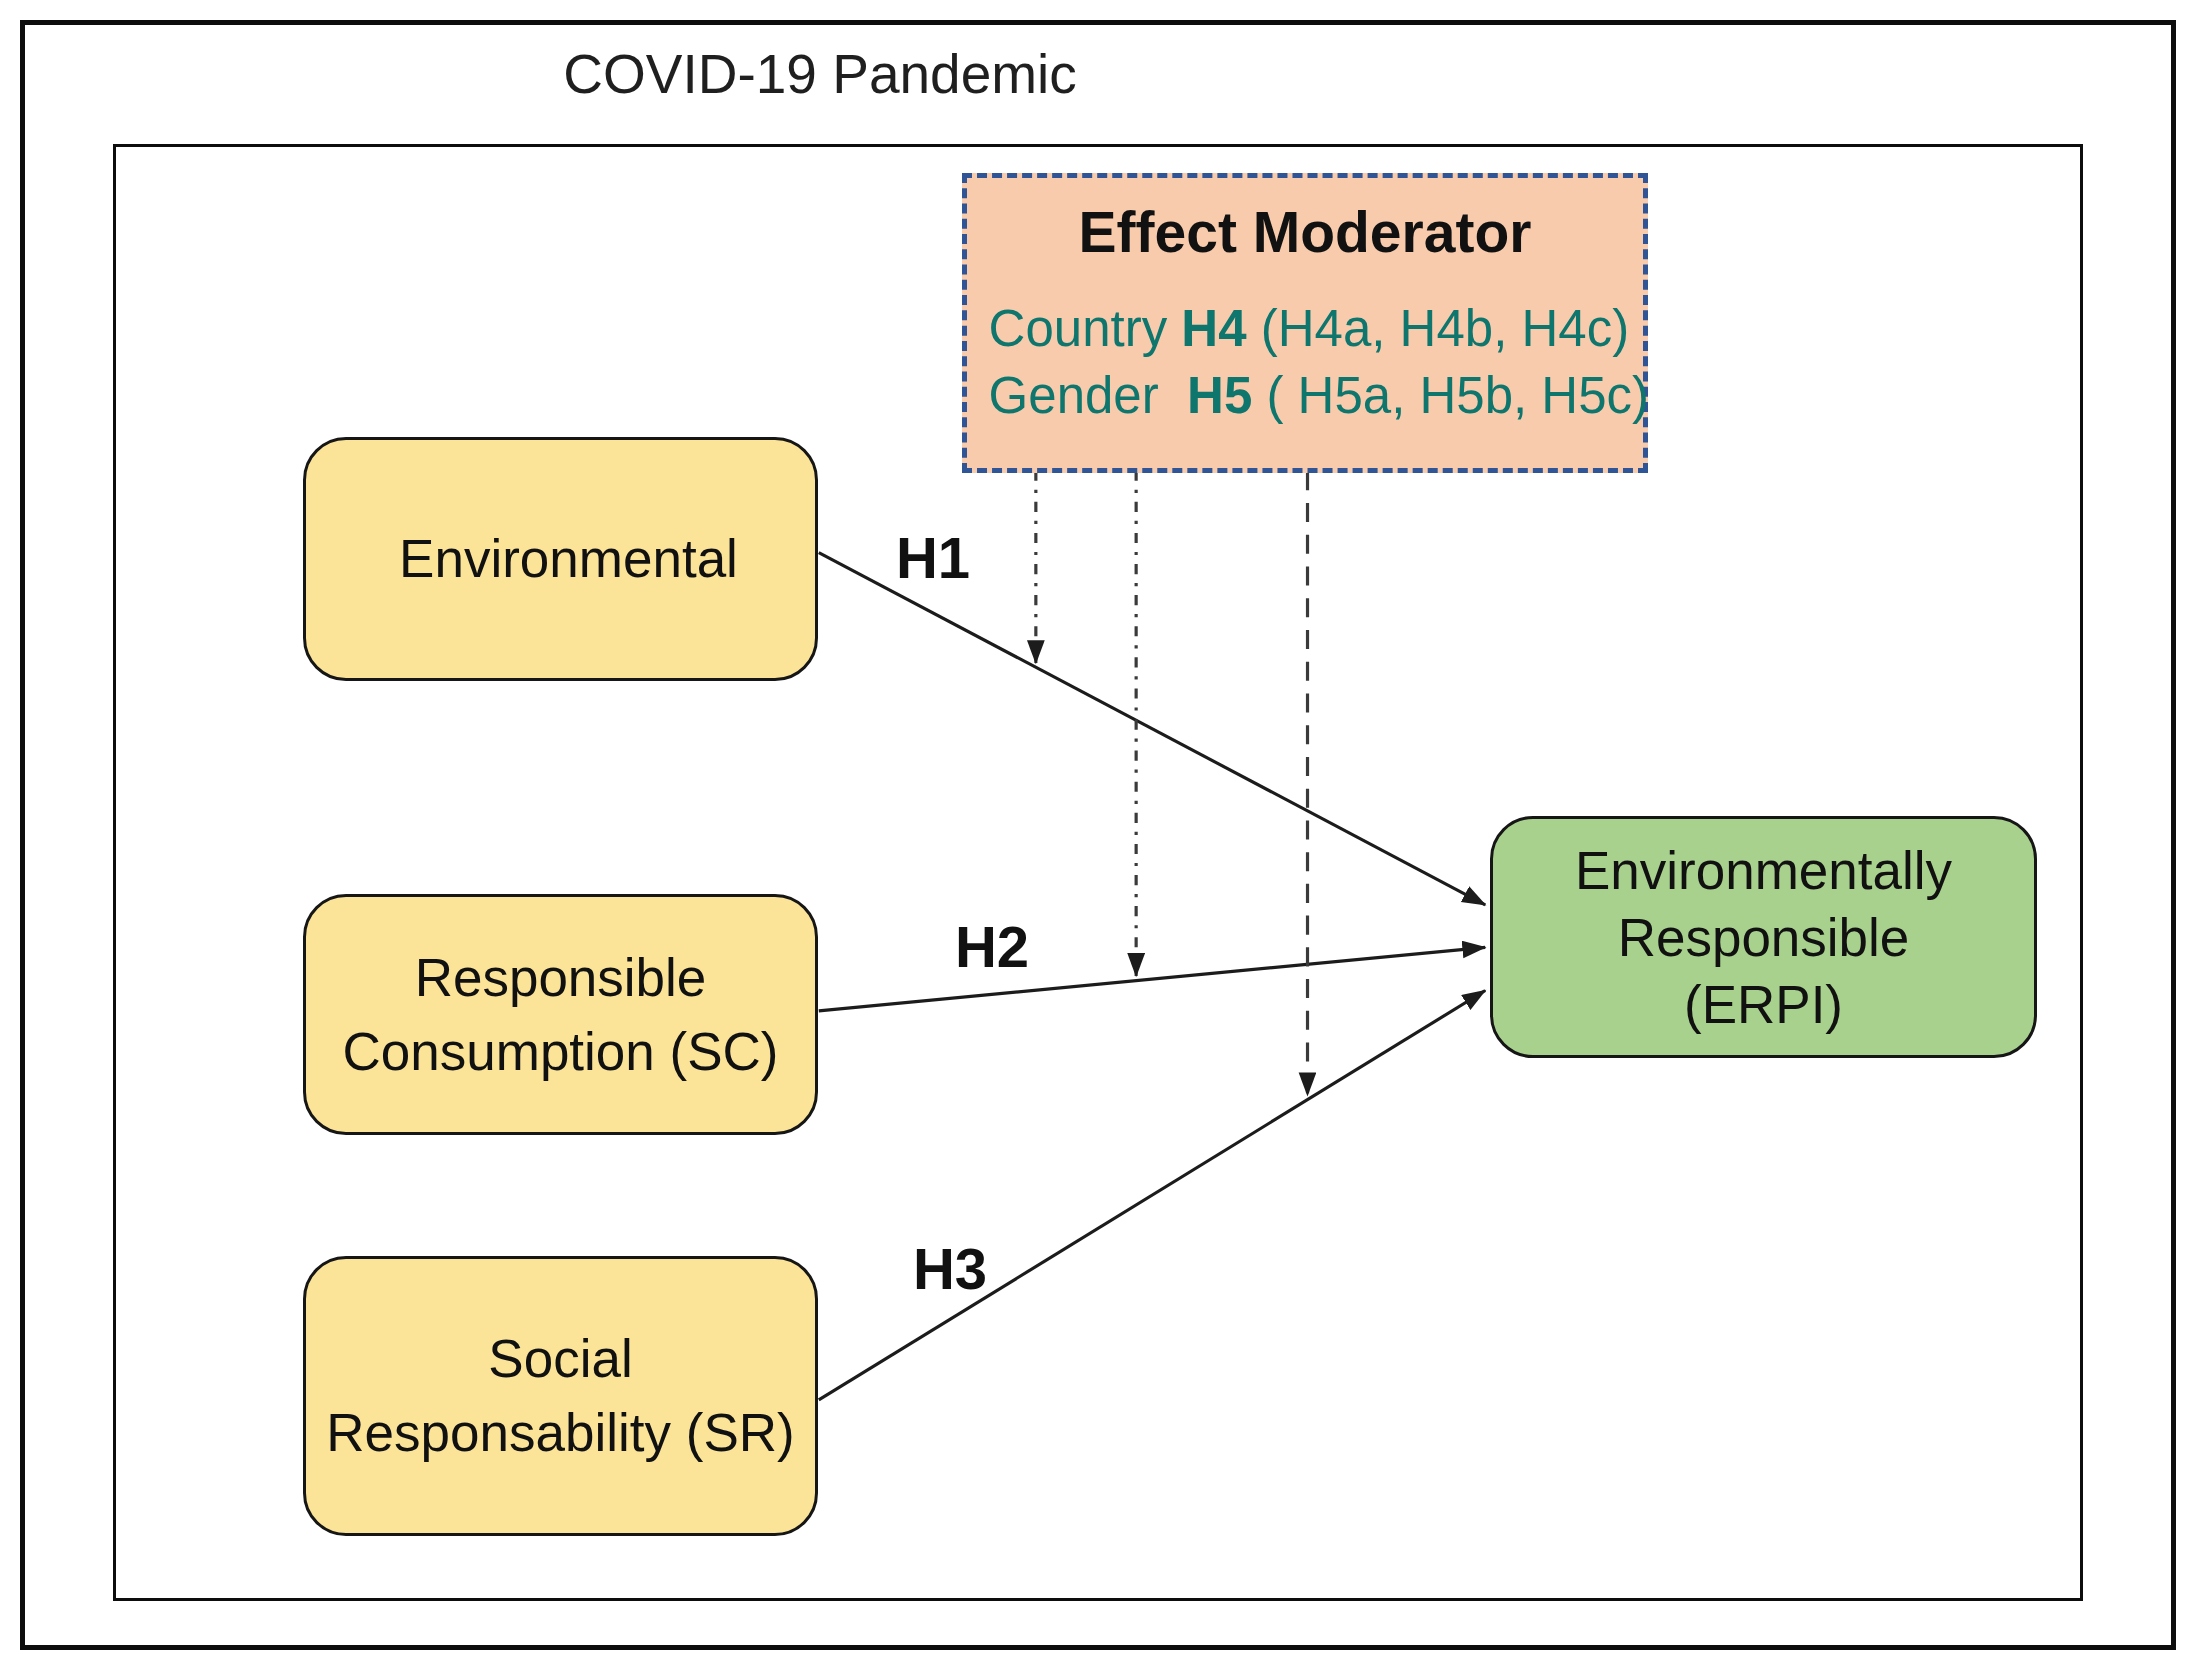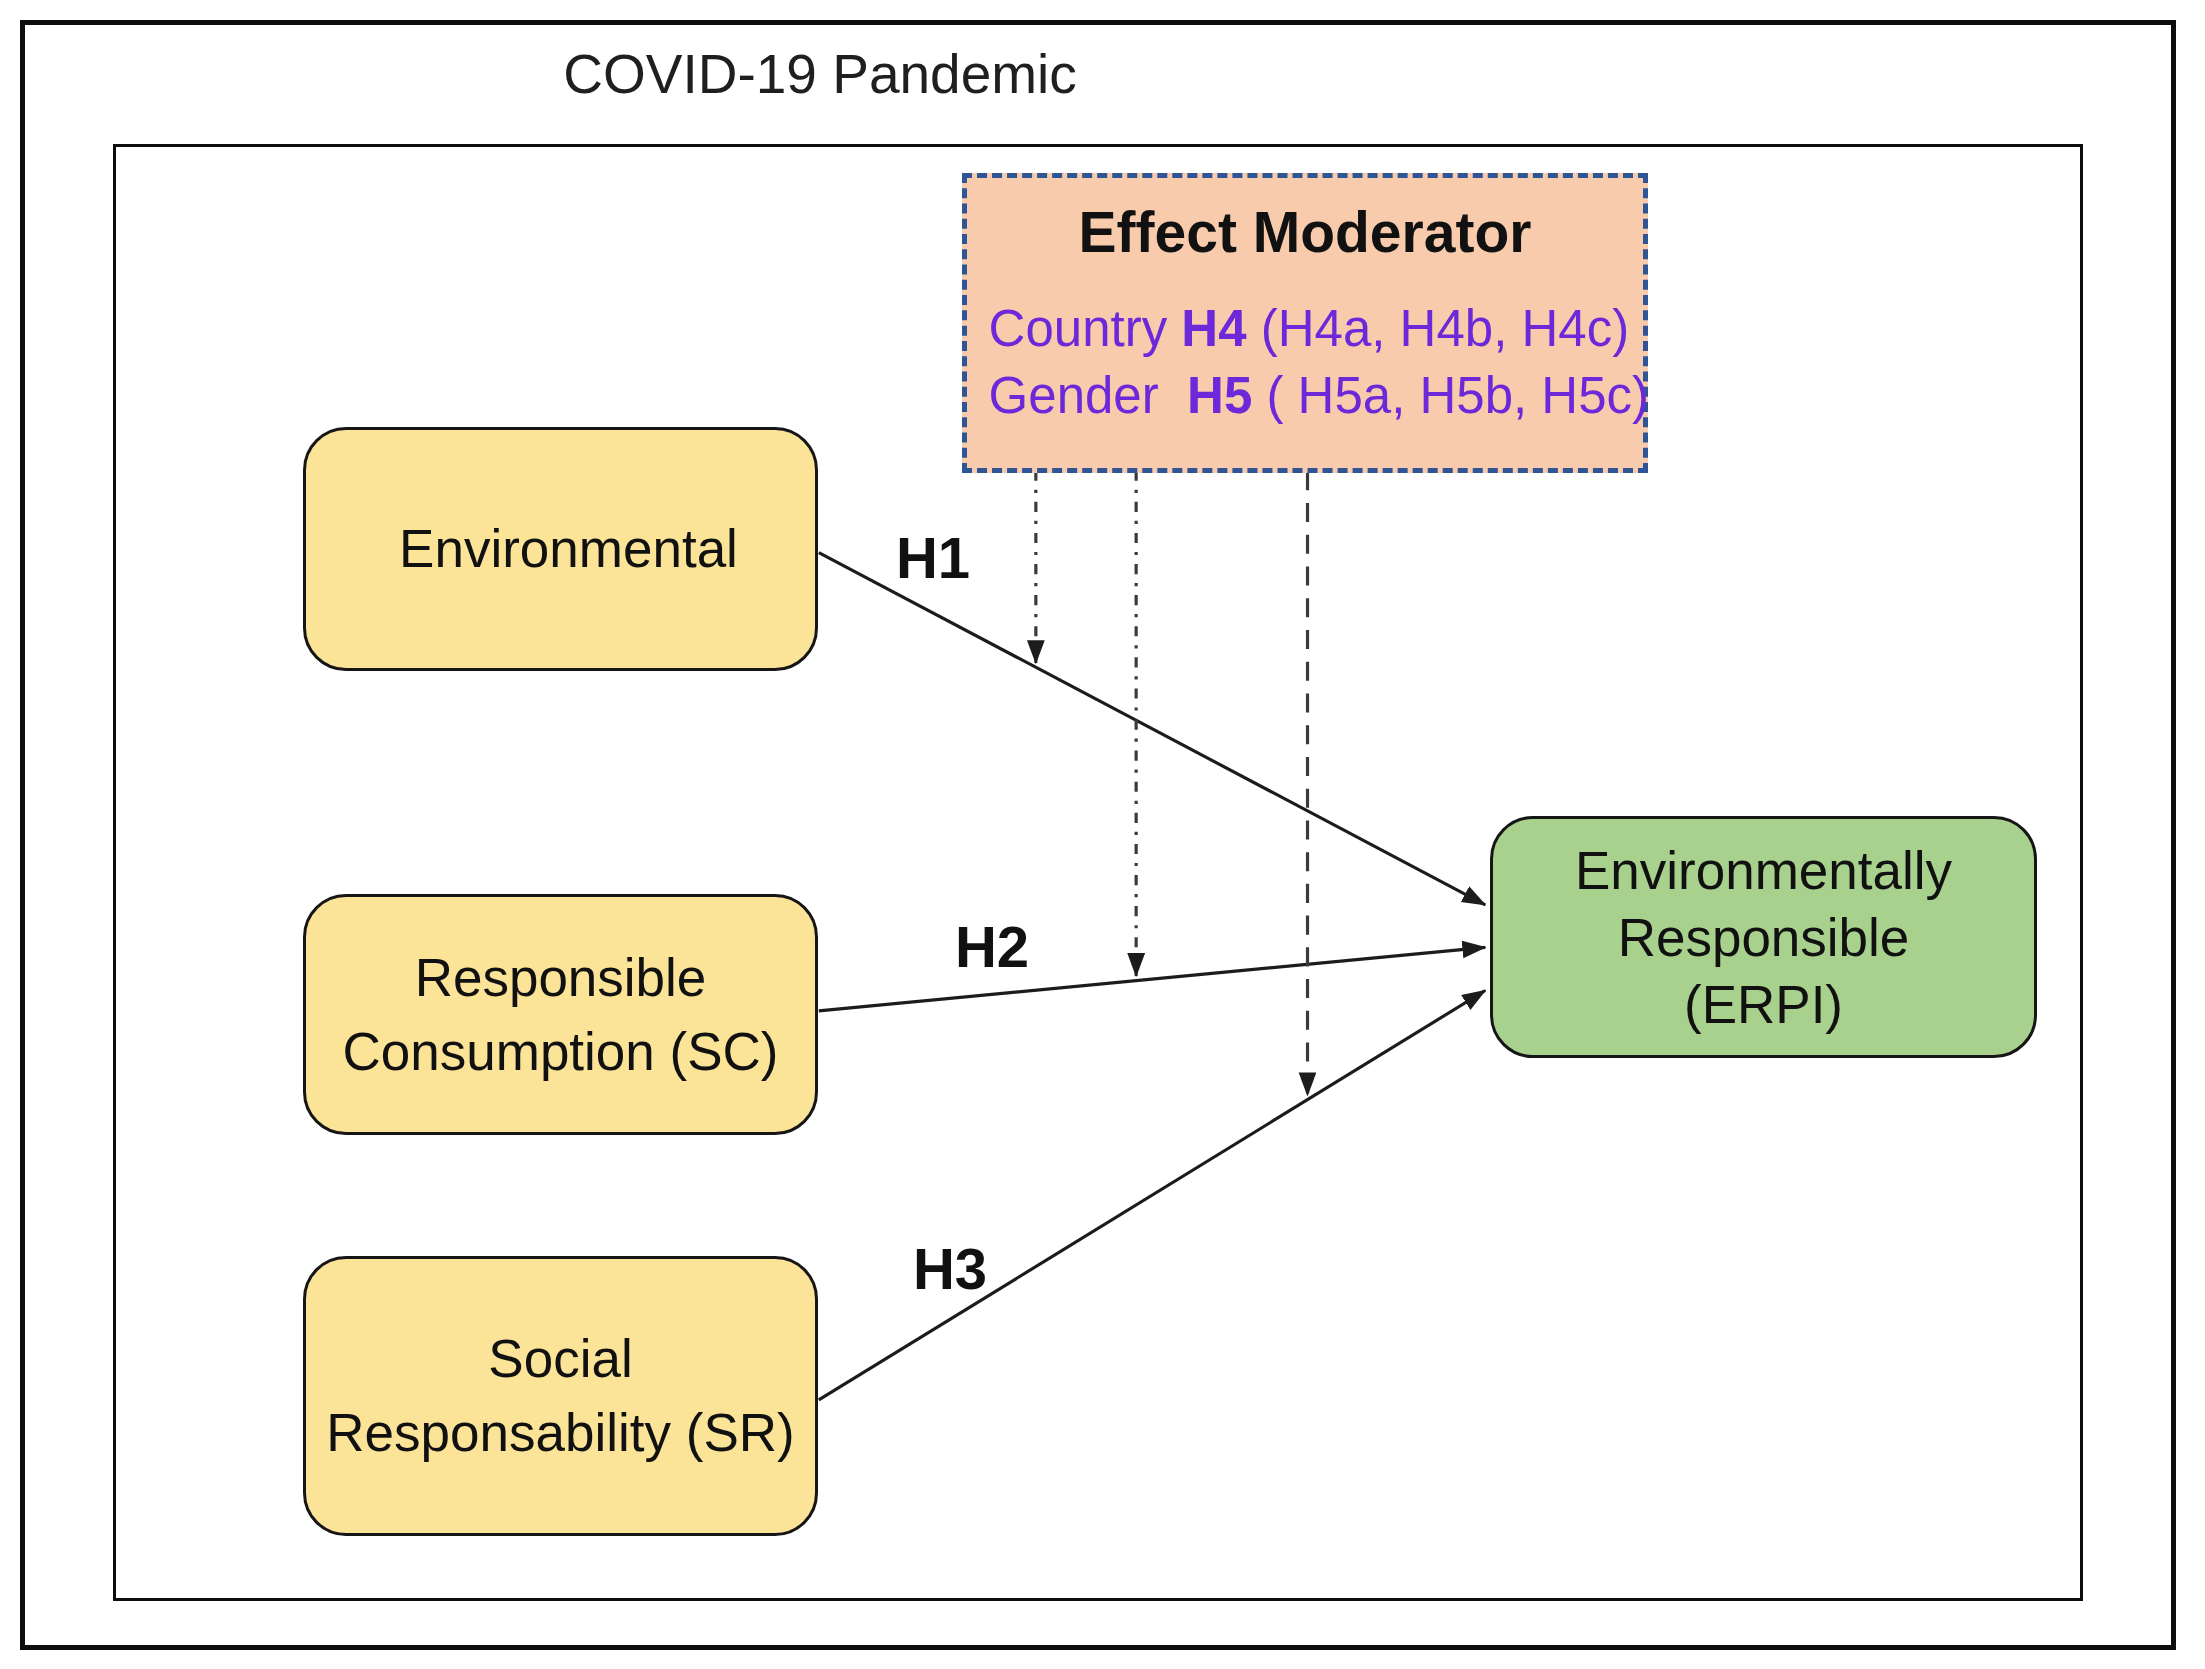--- a/index.html
+++ b/index.html
@@ -22,32 +22,32 @@
   .moderator-box{
     position:absolute;left:962px;top:173px;width:686px;height:300px;
     background:#F8CBAD;border:5.7px dashed #2F5597;box-sizing:border-box;
   }
   .mod-title{
     position:absolute;left:0;top:23px;width:100%;text-align:center;
     font-size:57px;line-height:62px;font-weight:bold;color:#111;
   }
   .mod-line{
     position:absolute;left:21.6px;font-size:51px;line-height:66px;
-    white-space:pre;color:#6d28d9;
+    white-space:pre;color:#0f766e;
   }
   .mod-line b{font-weight:bold;}
   .mod-line.l1{top:118px;}
   .mod-line.l2{top:185px;}
   .node{
     position:absolute;box-sizing:border-box;border:3.8px solid #161616;border-radius:43px;
     display:flex;flex-direction:column;align-items:center;justify-content:center;
     text-align:center;font-size:53px;line-height:74px;color:#111;
   }
   .construct{left:303px;width:515px;background:#FBE498;}
-  .construct.ea{top:427px;height:244px;padding-left:16px;}
+  .construct.ea{top:437px;height:244px;padding-left:16px;}
   .construct.sc{top:894px;height:241px;}
   .construct.sr{top:1256px;height:280px;text-align:center;}
   .outcome{left:1490px;top:816px;width:547px;height:242px;background:#A9D18E;line-height:67px;}
   .hyp-label{
     position:absolute;transform:translate(-50%,-50%);
     font-size:58px;font-weight:bold;color:#111;white-space:nowrap;
   }
   .hyp-label.h1{left:933px;top:557px;}
   .hyp-label.h2{left:992px;top:938px;margin-top:8px;}
   .hyp-label.h3{left:950px;top:1268px;}

